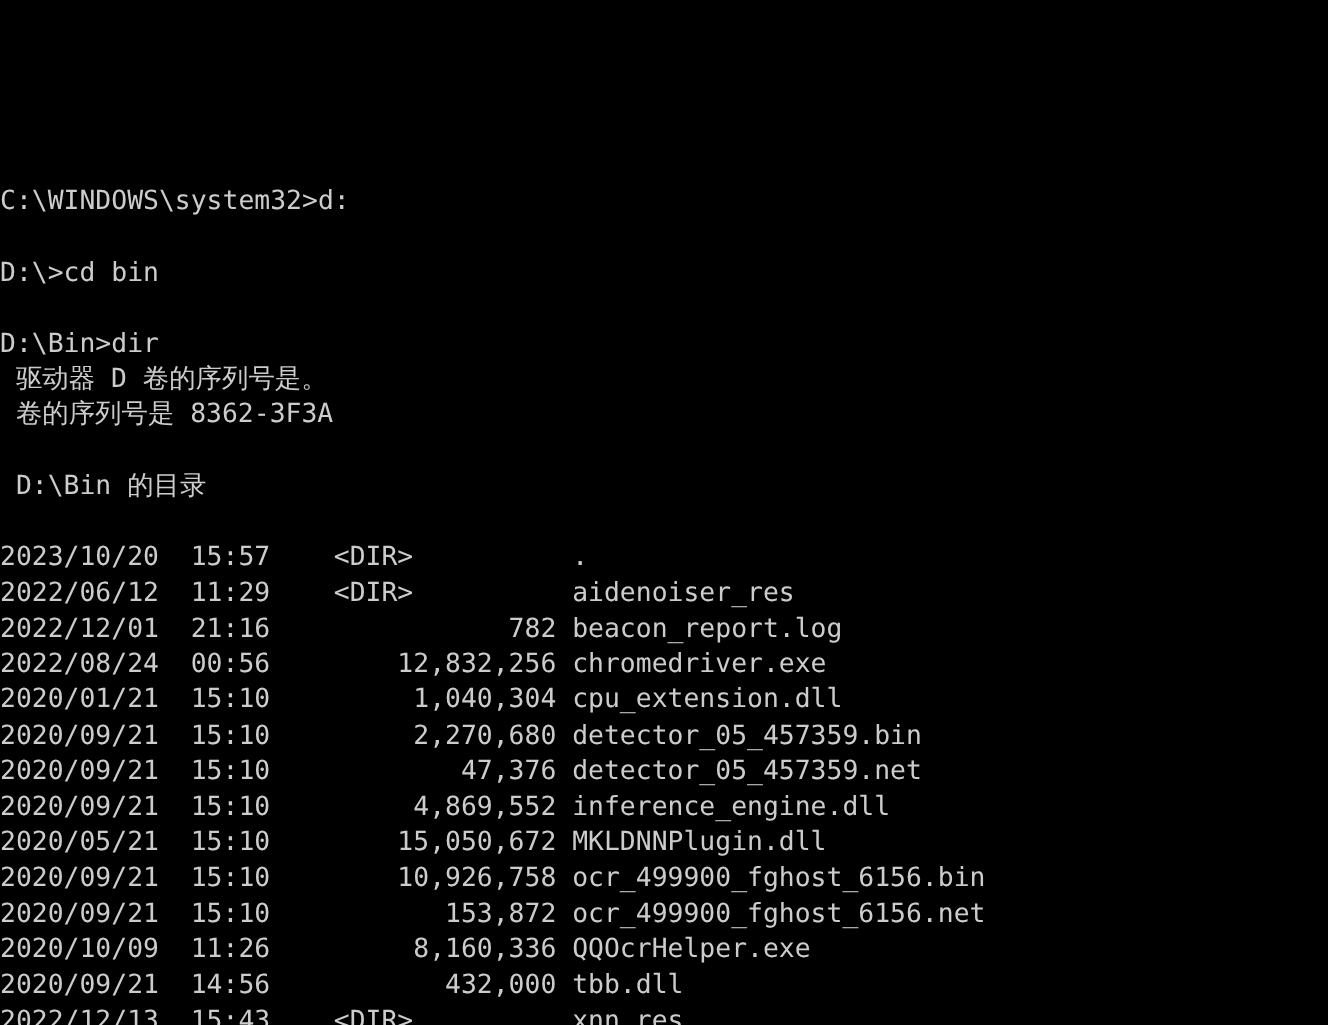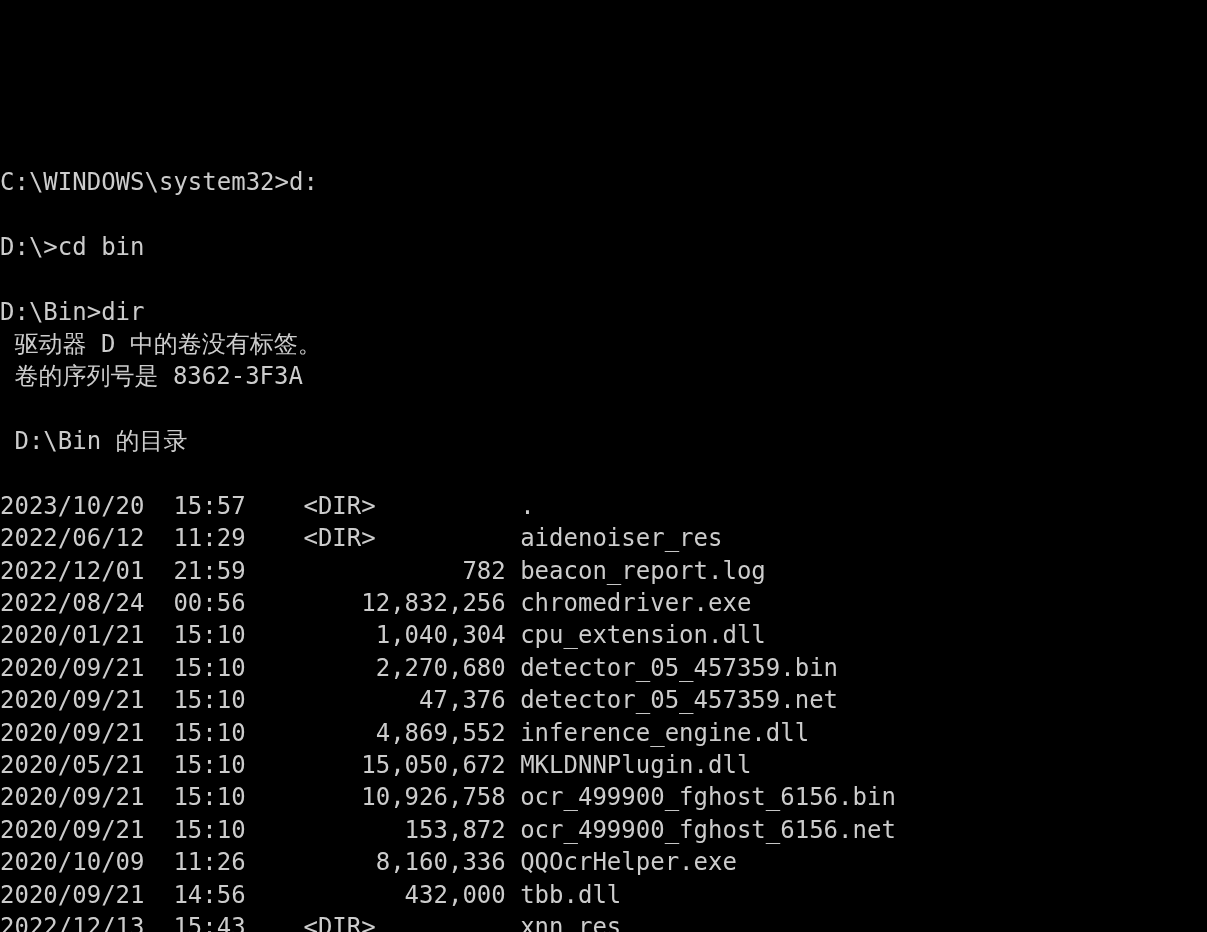--- a/index.html
+++ b/index.html
@@ -27,28 +27,28 @@
 <body>
 
 
 
 <div class="terminal">
 <span class="line">C:\WINDOWS\system32&gt;d:</span>
 <span class="line"></span>
 <span class="line">D:\&gt;cd bin</span>
 <span class="line"></span>
 <span class="line">D:\Bin&gt;dir</span>
-<span class="line"> 驱动器 D 中的卷没有标签。</span>
+<span class="line"> 驱动器 D 卷的序列号是。</span>
 <span class="line"> 卷的序列号是 8362-3F3A</span>
 <span class="line"></span>
 <span class="line"> D:\Bin 的目录</span>
 <span class="line"></span>
 <span class="line">2023/10/20  15:57    &lt;DIR&gt;          .</span>
 <span class="line">2022/06/12  11:29    &lt;DIR&gt;          aidenoiser_res</span>
-<span class="line">2022/12/01  21:59               782 beacon_report.log</span>
+<span class="line">2022/12/01  21:16               782 beacon_report.log</span>
 <span class="line">2022/08/24  00:56        12,832,256 chromedriver.exe</span>
 <span class="line">2020/01/21  15:10         1,040,304 cpu_extension.dll</span>
 <span class="line">2020/09/21  15:10         2,270,680 detector_05_457359.bin</span>
 <span class="line">2020/09/21  15:10            47,376 detector_05_457359.net</span>
 <span class="line">2020/09/21  15:10         4,869,552 inference_engine.dll</span>
 <span class="line">2020/05/21  15:10        15,050,672 MKLDNNPlugin.dll</span>
 <span class="line">2020/09/21  15:10        10,926,758 ocr_499900_fghost_6156.bin</span>
 <span class="line">2020/09/21  15:10           153,872 ocr_499900_fghost_6156.net</span>
 <span class="line">2020/10/09  11:26         8,160,336 QQOcrHelper.exe</span>
 <span class="line">2020/09/21  14:56           432,000 tbb.dll</span>

